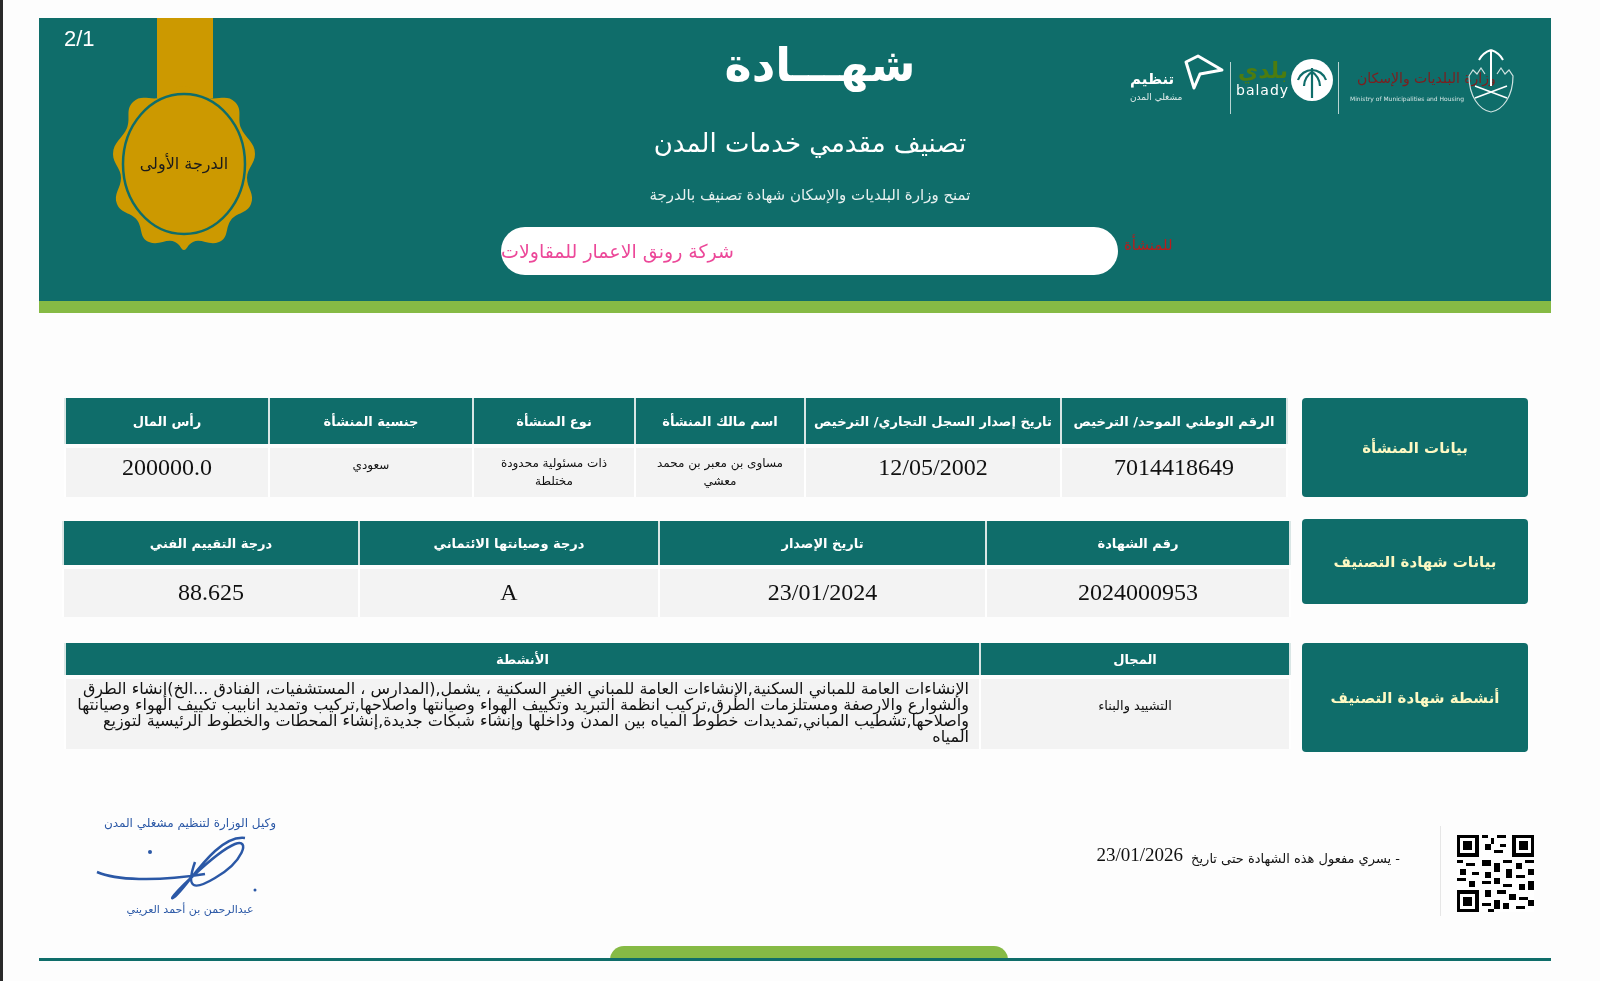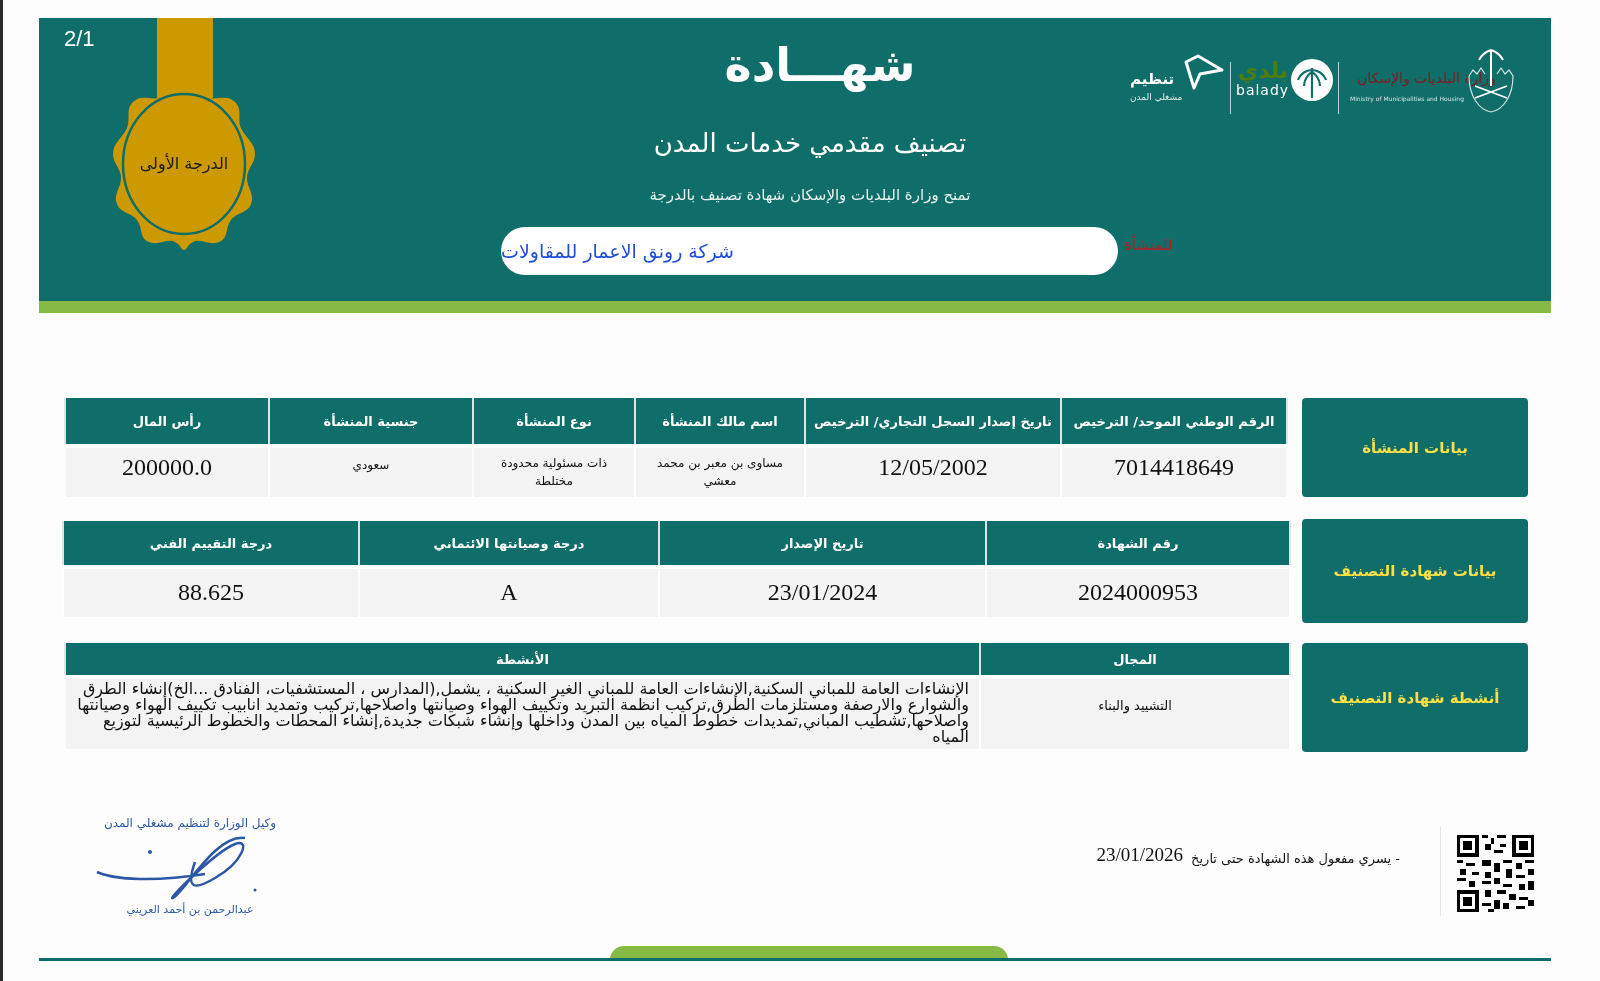--- a/index.html
+++ b/index.html
@@ -14,35 +14,35 @@
   .page-num { position: absolute; left: 64px; top: 26px; color: #ffffff; font-family: "Liberation Sans", sans-serif; font-size: 22px; }
 
   .ribbon { position: absolute; left: 157px; top: 18px; width: 56px; height: 80px; background: #cc9900; }
   .medal { position: absolute; left: 103px; top: 82px; width: 162px; height: 170px; }
   .medal-text { position: absolute; left: 103px; top: 82px; width: 162px; height: 162px; display: flex; align-items: center; justify-content: center; font-family: "DejaVu Sans", sans-serif; font-size: 16px; color: #1b1b1b; direction: rtl; }
 
   .title-big { position: absolute; left: 570px; top: 38px; width: 500px; text-align: center; color: #ffffff; font-family: "DejaVu Sans", sans-serif; font-size: 46px; font-weight: bold; letter-spacing: 2px; direction: rtl; }
   .title-sub { position: absolute; left: 560px; top: 128px; width: 500px; text-align: center; color: #ffffff; font-family: "DejaVu Sans", sans-serif; font-size: 26px; direction: rtl; }
   .title-grant { position: absolute; left: 560px; top: 186px; width: 500px; text-align: center; color: #e8f1f0; font-family: "DejaVu Sans", sans-serif; font-size: 15px; direction: rtl; }
 
-  .company-pill { position: absolute; left: 501px; top: 227px; width: 617px; height: 48px; background: #ffffff; border-radius: 24px; display: flex; align-items: center; justify-content: flex-end; padding-right: 20px; font-family: "DejaVu Sans", sans-serif; font-size: 19px; color: #1d4ed8; direction: rtl; }
+  .company-pill { position: absolute; left: 501px; top: 227px; width: 617px; height: 48px; background: #ffffff; border-radius: 24px; display: flex; align-items: center; justify-content: flex-end; padding-right: 20px; font-family: "DejaVu Sans", sans-serif; font-size: 19px; color: #ec4899; direction: rtl; }
   .company-label { position: absolute; left: 1124px; top: 236px; color: #b91c1c; font-family: "DejaVu Sans", sans-serif; font-size: 15px; direction: rtl; }
 
   
   .logos { position: absolute; left: 1120px; top: 40px; width: 420px; height: 80px; }
   .logo-tanzeem-text { position: absolute; left: 10px; top: 30px; color: #fff; font-size: 15px; font-weight: bold; direction: rtl; }
   .logo-tanzeem-sub { position: absolute; left: 10px; top: 52px; color: #e0eceb; font-size: 9px; direction: rtl; }
   .logo-sep { position: absolute; top: 22px; width: 1px; height: 52px; background: #b8d4d2; }
   .logo-balady-ar { position: absolute; left: 118px; top: 18px; color: #4d7c0f; font-size: 22px; font-weight: bold; direction: rtl; }
   .logo-balady-en { position: absolute; left: 116px; top: 42px; color: #fff; font-size: 14px; font-family: "DejaVu Sans", sans-serif; letter-spacing: 1px; }
   .logo-ministry-ar { position: absolute; left: 228px; top: 30px; color: #7f1d1d; font-size: 14px; direction: rtl; margin-left: 9px; }
   .logo-ministry-en { position: absolute; left: 230px; top: 55px; color: #d5e6e5; font-size: 6px; }
 
   
-  .section-label { position: absolute; left: 1302px; width: 226px; background: #0f6d6a; border-radius: 4px; color: #fde047; display: flex; align-items: center; justify-content: center; font-family: "DejaVu Sans", sans-serif; font-size: 15px; font-weight: bold; direction: rtl; }
+  .section-label { position: absolute; left: 1302px; width: 226px; background: #0f6d6a; border-radius: 4px; color: #fef9c3; display: flex; align-items: center; justify-content: center; font-family: "DejaVu Sans", sans-serif; font-size: 15px; font-weight: bold; direction: rtl; }
 
   table.grid { position: absolute; border-collapse: collapse; direction: rtl; table-layout: fixed; }
   table.grid th { background: #0f6d6a; color: #ffffff; font-family: "DejaVu Sans", sans-serif; font-size: 13px; font-weight: bold; border-left: 2px solid #d9e6e5; border-right: 2px solid #d9e6e5; text-align: center; }
   table.grid td { background: #f3f3f3; color: #111; text-align: center; border-left: 2px solid #ffffff; border-right: 2px solid #ffffff; border-top: 4px solid #fdfdfd; vertical-align: top; }
   .num { font-family: Liberation Serif, serif; font-size: 24px; }
   .ar { font-family: "DejaVu Sans", sans-serif; font-size: 12px; line-height: 18px; }
 
   .activities-text { text-align: right !important; padding: 2px 10px 0 10px; font-family: "DejaVu Sans", sans-serif; font-size: 16px; line-height: 16px; }
 
   
@@ -129,21 +129,21 @@
     <td class="num" style="padding-top:6px">7014418649</td>
     <td class="num" style="padding-top:6px">12/05/2002</td>
     <td class="ar" style="padding:6px 8px 0">مساوى بن معبر بن محمد معشي</td>
     <td class="ar" style="padding:6px 20px 0">ذات مسئولية محدودة مختلطة</td>
     <td class="ar" style="padding-top:8px">سعودي</td>
     <td class="num" style="padding-top:6px">200000.0</td>
   </tr>
 </tbody>
   </table>
 
-<div class="section-label" style="top:519px;height:104px">بيانات شهادة التصنيف</div>
+<div class="section-label" style="top:519px;height:85px">بيانات شهادة التصنيف</div>
 <table class="grid" style="left:62px;top:521px;width:1227px">
   <colgroup>
     <col style="width:304px">
       <col style="width:327px">
       <col style="width:300px">
       <col style="width:296px">
   </colgroup>
   <tbody>
       <tr style="height:46px">
     <th>رقم الشهادة</th>

